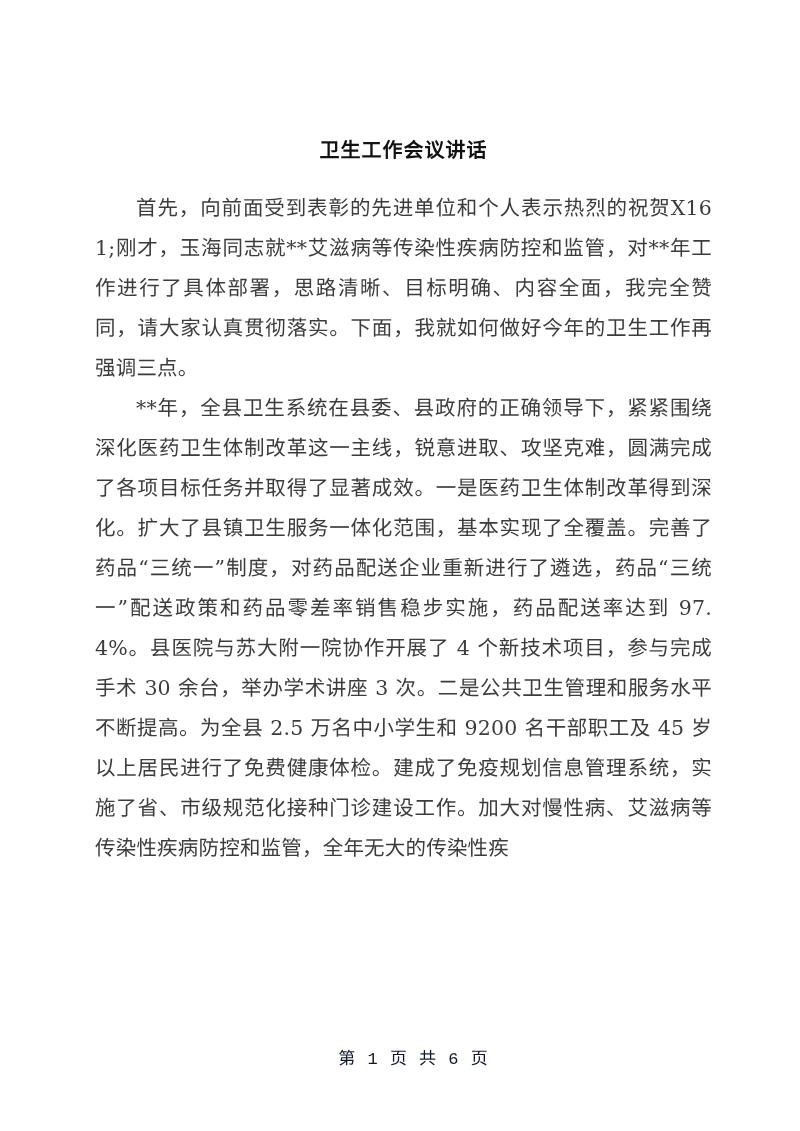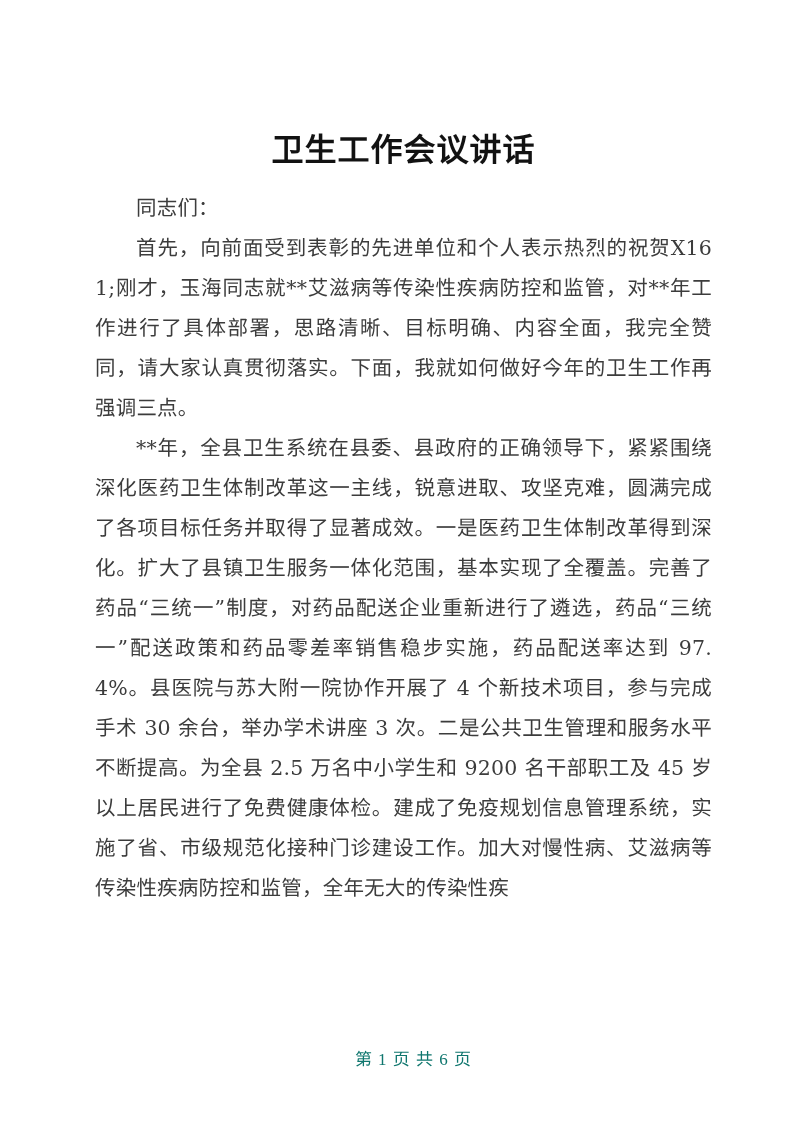--- a/index.html
+++ b/index.html
@@ -31,21 +31,21 @@
     box-sizing: border-box;
     padding: 0 88px 0 95px;
   }
 
   .doc-title {
     margin: 0;
     padding-top: 130px;
     text-align: center;
     font-family: "DejaVu Sans", "Liberation Sans", sans-serif;
     font-weight: bold;
-    font-size: 32px;
+    font-size: 20px;
     line-height: 40px;
     letter-spacing: 1px;
     color: #121212;
     white-space: nowrap;
   }
 
   .content {
     margin-top: 18px;
   }
 
@@ -66,38 +66,37 @@
   }
 
   .footer {
     position: absolute;
     left: 0;
     right: 0;
     top: 1048px;
     text-align: center;
     font-size: 17px;
     line-height: 24px;
-    color: #0f766e;
+    color: #0f172a;
     letter-spacing: 1px;
-    font-family: Liberation Serif, serif;
+    font-family: Liberation Mono, monospace;
     padding-left: 27px;
   }
 </style>
 </head>
 <body>
 
 <div class="page">
 
   <div class="doc-body">
 
     <h1 class="doc-title">卫生工作会议讲话</h1>
 
     <div class="content">
 
-      <p class="para indent">同志们：</p>
 
       <p class="para indent">首先，向前面受到表彰的先进单位和个人表示热烈的祝贺X161;刚才，玉海同志就**艾滋病等传染性疾病防控和监管，对**年工作进行了具体部署，思路清晰、目标明确、内容全面，我完全赞同，请大家认真贯彻落实。下面，我就如何做好今年的卫生工作再强调三点。</p>
 
 
       <p class="para indent">**年，全县卫生系统在县委、县政府的正确领导下，紧紧围绕深化医药卫生体制改革这一主线，锐意进取、攻坚克难，圆满完成了各项目标任务并取得了显著成效。一是医药卫生体制改革得到深化。扩大了县镇卫生服务一体化范围，基本实现了全覆盖。完善了药品“三统一”制度，对药品配送企业重新进行了遴选，药品“三统一”配送政策和药品零差率销售稳步实施，药品配送率达到 97.4%。县医院与苏大附一院协作开展了 4 个新技术项目，参与完成手术 30 余台，举办学术讲座 3 次。二是公共卫生管理和服务水平不断提高。为全县 2.5 万名中小学生和 9200 名干部职工及 45 岁以上居民进行了免费健康体检。建成了免疫规划信息管理系统，实施了省、市级规范化接种门诊建设工作。加大对慢性病、艾滋病等传染性疾病防控和监管，全年无大的传染性疾</p>
 
     </div>
   </div>
 
   <div class="footer">

